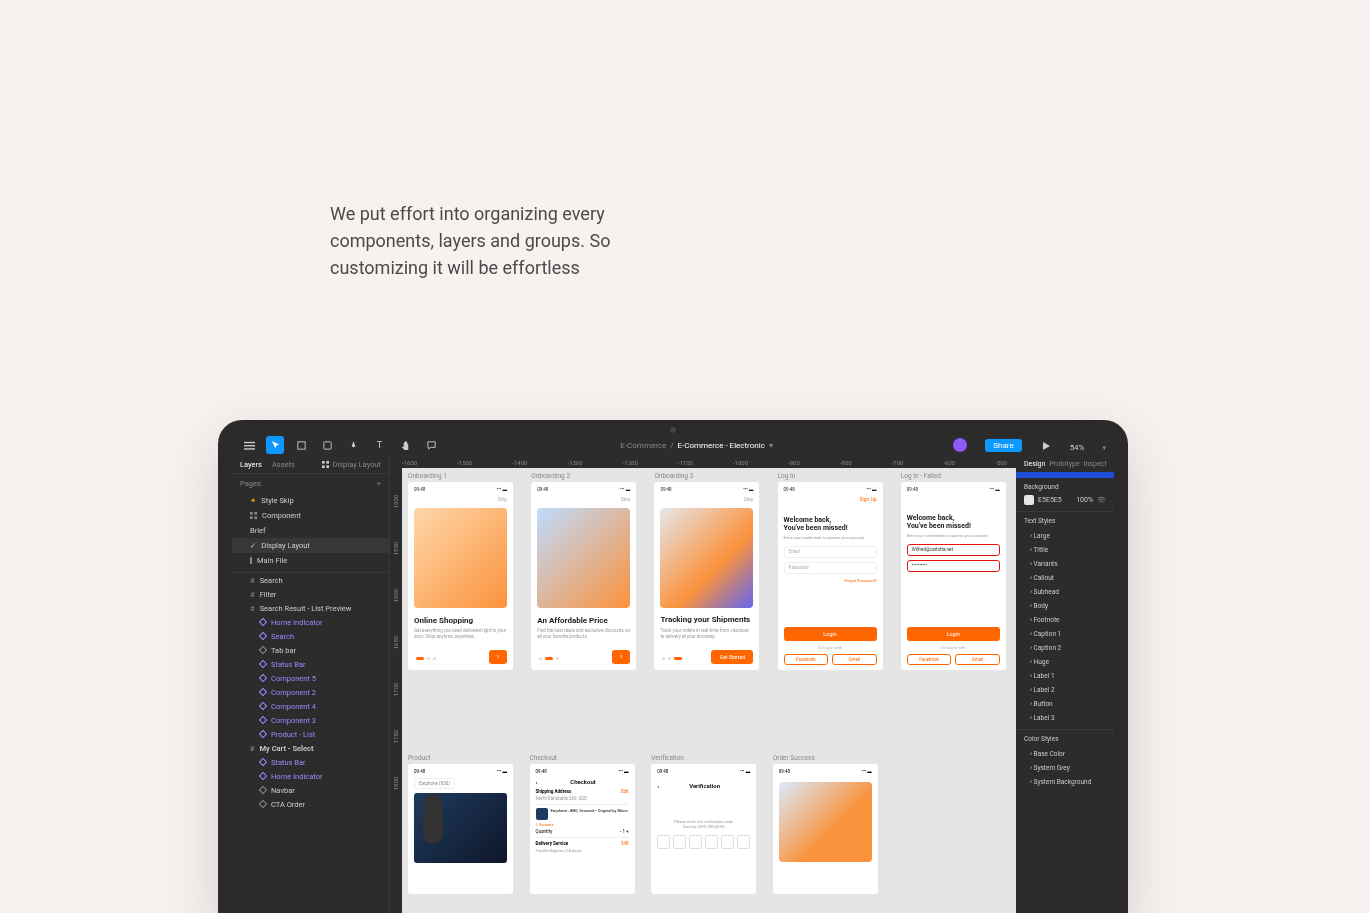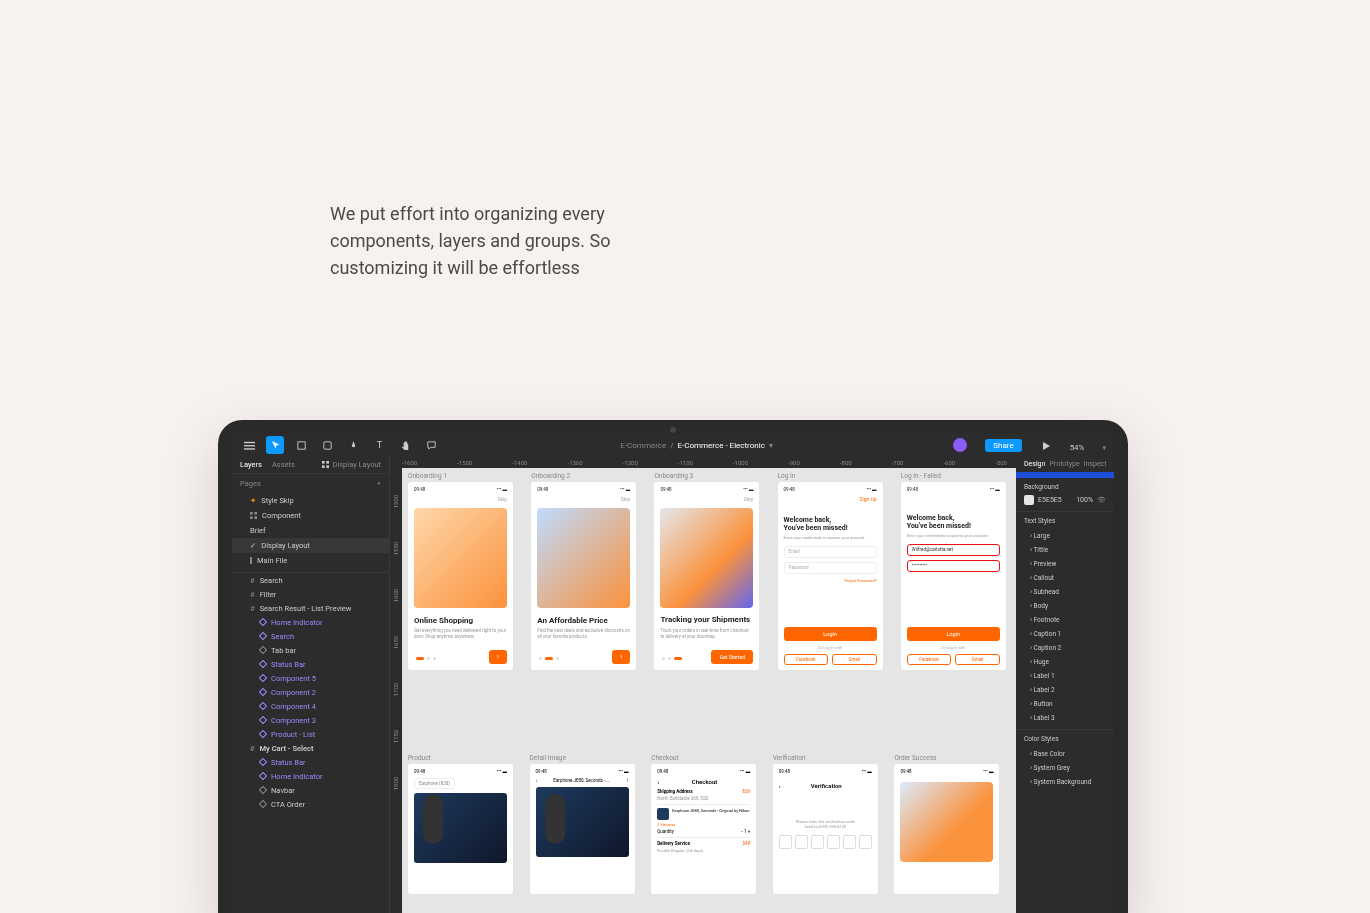--- a/index.html
+++ b/index.html
@@ -421,37 +421,20 @@
                   <span>09:48</span>
                   <span>••• ▬</span>
                 </div>
               <div style="font-size:4.5px;color:#888;border:1px solid #eee;padding:2px 4px;border-radius:3px;display:inline-block">Earphone (830)</div>
               <div class="photo">
                   <div class="mic"></div>
                 </div>
             </div>
           </div>
           <div class="frame">
-            <div class="frame-label">Detail Image</div>
-            <div class="artboard2">
-              <div class="status">
-                  <span>09:48</span>
-                  <span>••• ▬</span>
-                </div>
-              <div style="font-size:4.5px;display:flex;justify-content:space-between">
-                  <span>‹</span>
-                  <span>Earphone JE80, Seconds - ...</span>
-                  <span>⤴</span>
-                </div>
-              <div class="photo">
-                  <div class="mic"></div>
-                </div>
-            </div>
-          </div>
-          <div class="frame">
             <div class="frame-label">Checkout</div>
             <div class="artboard2">
               <div class="status">
                   <span>09:48</span>
                   <span>••• ▬</span>
                 </div>
               <div class="checkout-hdr"><span style="float:left">‹</span><span>Checkout</span></div>
               <div class="checkout-row">
                   <b>Shipping Address</b>
                   <span class="pr">Edit</span>
@@ -527,21 +510,21 @@
             <span style="margin-left:auto">100%</span>
             <span style="color:#888">👁</span>
           </div>
         </div>
         <div style="border-top:1px solid #383838;margin-top:6px"></div>
         <div class="rp-sec">
             <div class="rp-label">Text Styles</div>
           </div>
         <div class="style-item">› <span>Large</span></div>
         <div class="style-item">› <span>Tittle</span></div>
-        <div class="style-item">› <span>Preview</span></div>
+        <div class="style-item">› <span>Variants</span></div>
         <div class="style-item">› <span>Callout</span></div>
         <div class="style-item">› <span>Subhead</span></div>
         <div class="style-item">› <span>Body</span></div>
         <div class="style-item">› <span>Footnote</span></div>
         <div class="style-item">› <span>Caption 1</span></div>
         <div class="style-item">› <span>Caption 2</span></div>
         <div class="style-item">› <span>Huge</span></div>
         <div class="style-item">› <span>Label 1</span></div>
         <div class="style-item">› <span>Label 2</span></div>
         <div class="style-item">› <span>Button</span></div>

